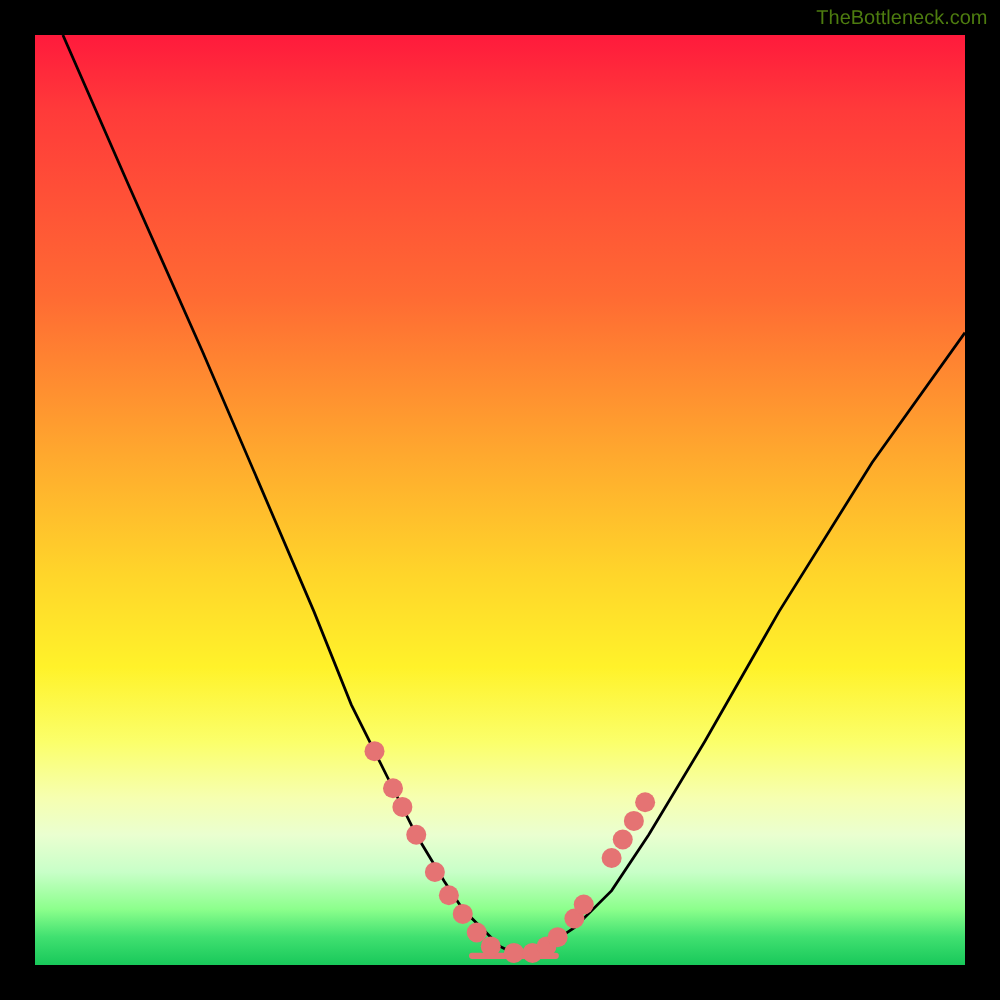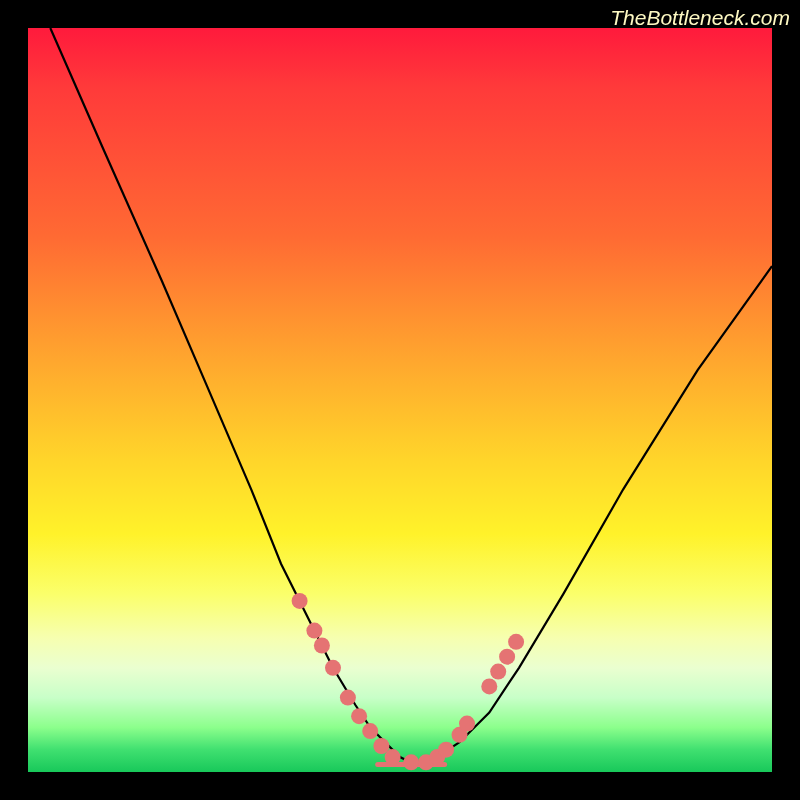--- a/index.html
+++ b/index.html
@@ -40,25 +40,24 @@
       #c8ffc8 90%,
       #8cff8c 94%,
       #40e070 97%,
       #18c85a 100%
     );
   }
   .watermark {
     position: absolute;
     top: 6px;
     right: 10px;
-    color: #fef9c3;
-    font-size: 21px;
+    color: #4d7c0f;
+    font-size: 16px;
     font-weight: 500;
     user-select: none;
-    font-style: italic;
   }
   svg.curves {
     position: absolute;
     left: 0;
     top: 0;
     width: 744px;
     height: 744px;
   }
   .curve {
     fill: none;

